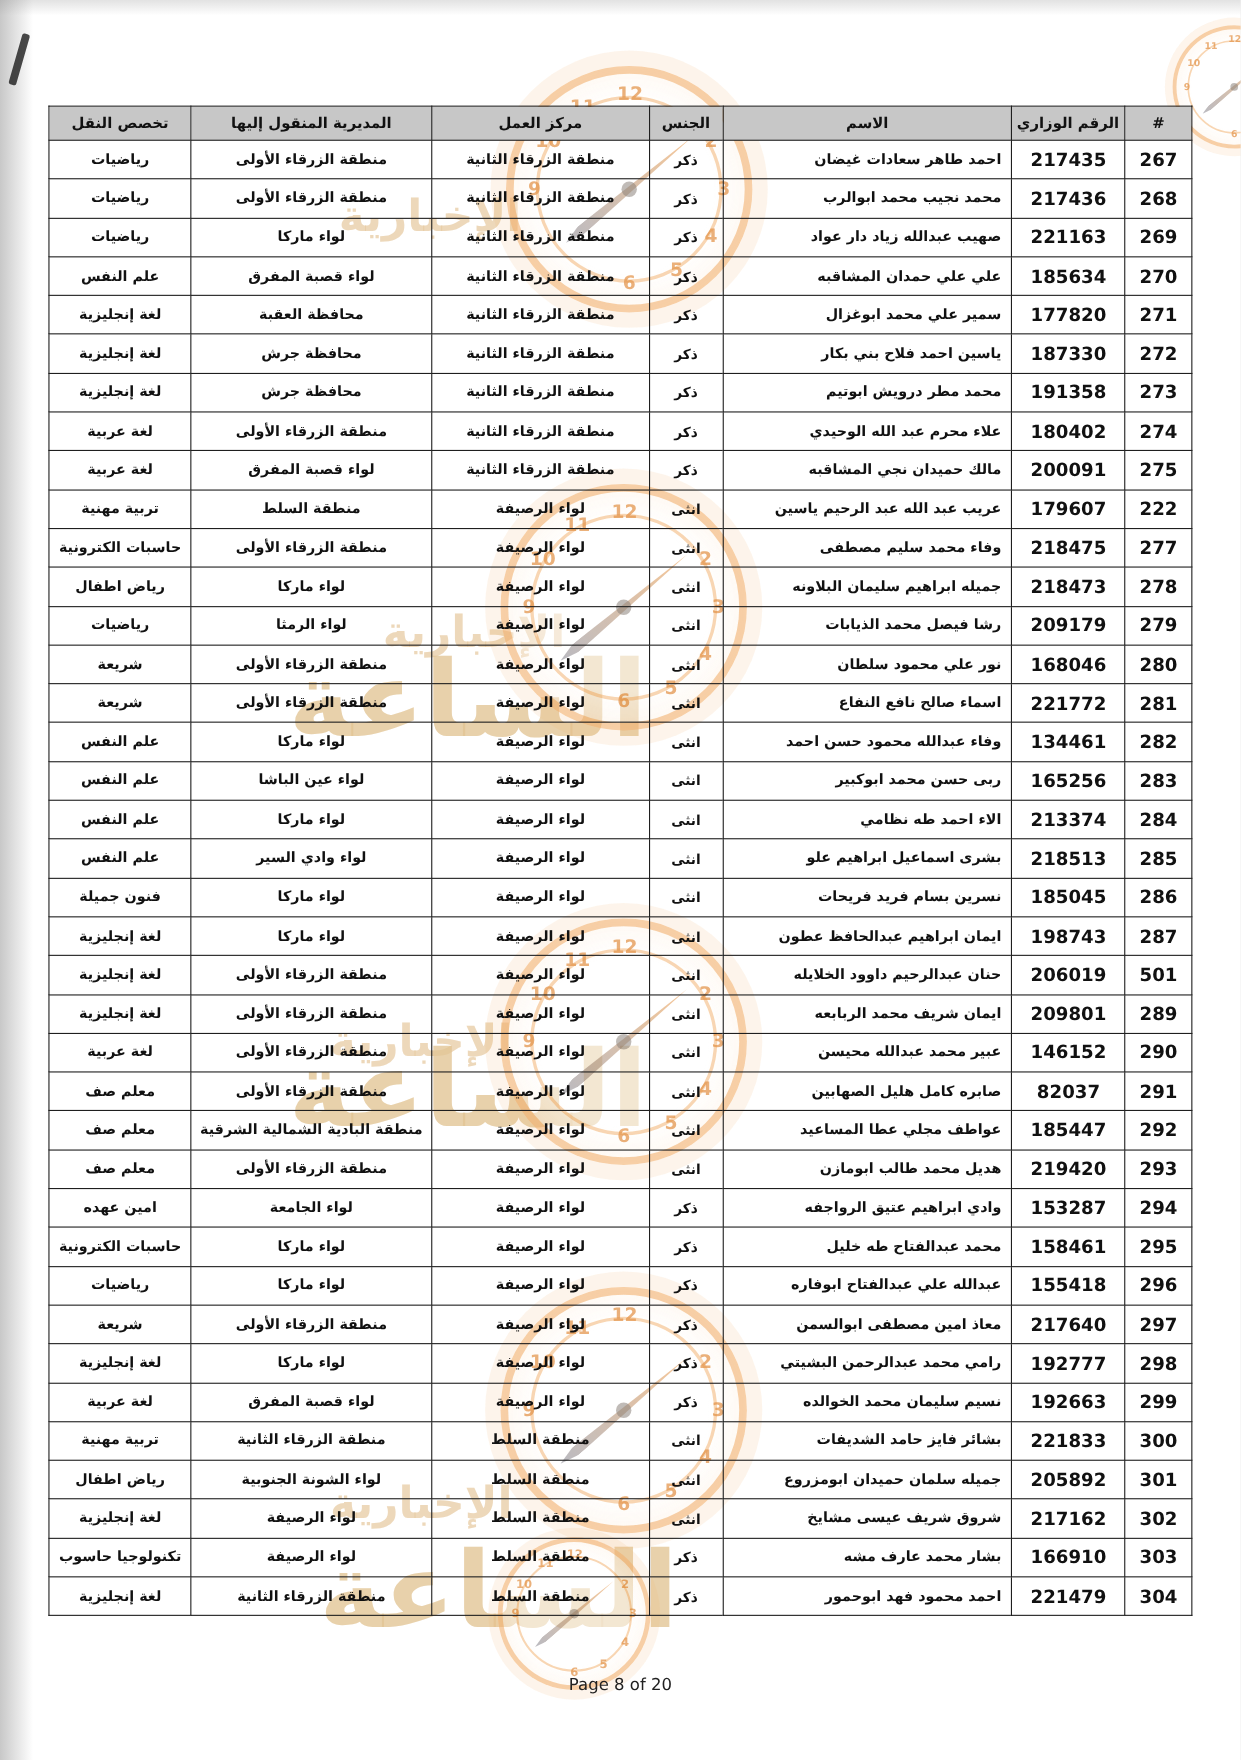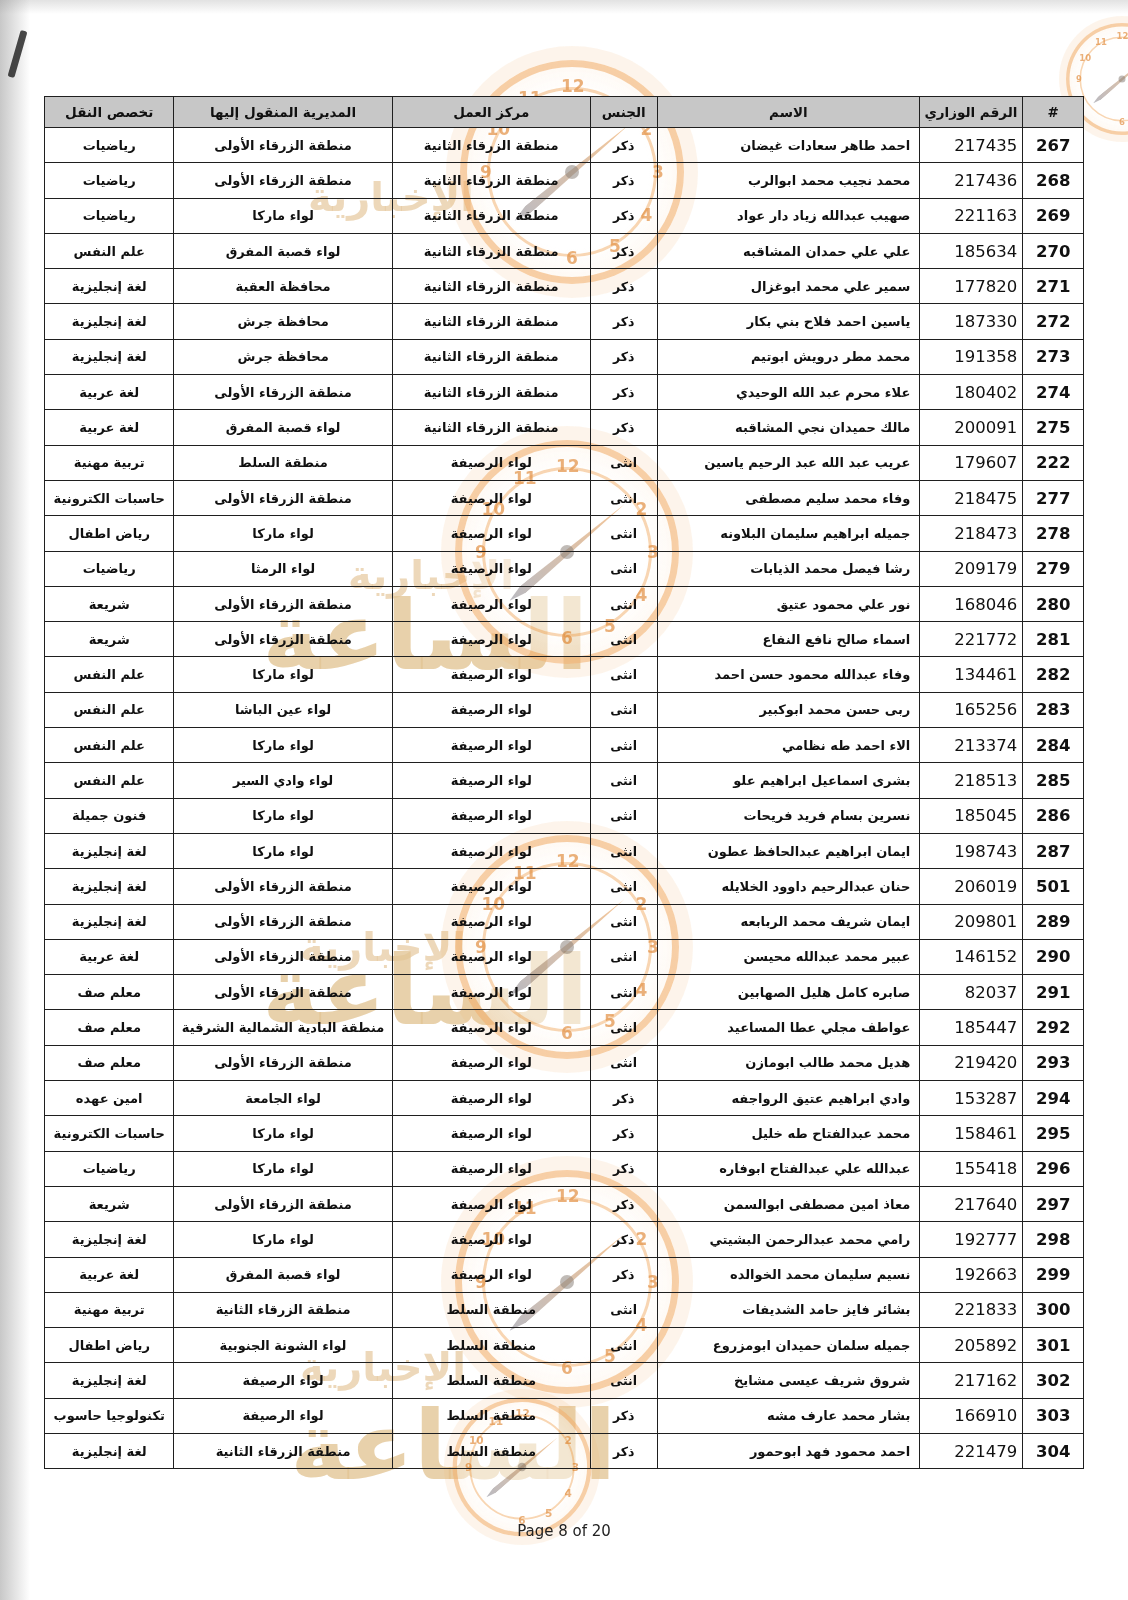--- a/index.html
+++ b/index.html
@@ -43,21 +43,21 @@
     width:1040px; border-collapse:collapse; table-layout:fixed;
     direction:rtl; background:transparent;
   }
   .transfer-table th, .transfer-table td {
     border:1.6px solid #1f1f1f; padding:0 5px; text-align:center;
     overflow:hidden; white-space:nowrap;
   }
   .transfer-table th { height:30px; background:#c7c7c7; font-size:13.5px; font-weight:bold; }
   .transfer-table td { height:34.3px; font-size:13px; font-weight:bold; background:transparent; }
   td.col-num { font-size:16.5px; }
-  td.col-ministry_id { font-size:16.5px; font-weight:normal;text-align:right; }
+  td.col-ministry_id { font-size:16.5px; font-weight:bold; }
   td.col-name { text-align:right; padding-right:9px; }
   td.col-gender { font-size:12.5px; }
   col.c-num { width:60px; } col.c-ministry { width:102px; } col.c-name { width:260px; }
   col.c-gender { width:66px; } col.c-work { width:196px; } col.c-dir { width:216px; }
   col.c-spec { width:128px; }
 
   .footer { position:absolute; left:0; right:0; top:1522px; z-index:1;
     text-align:center; font-size:15px; color:#222; direction:ltr; }
 </style>
 </head>
@@ -289,21 +289,21 @@
           <td class="col-ministry_id">209179</td>
           <td class="col-name">رشا فيصل محمد الذيابات</td>
           <td class="col-gender">انثى</td>
           <td class="col-work_center">لواء الرصيفة</td>
           <td class="col-directorate">لواء الرمثا</td>
           <td class="col-specialization">رياضيات</td>
         </tr>
         <tr>
           <td class="col-num">280</td>
           <td class="col-ministry_id">168046</td>
-          <td class="col-name">نور علي محمود عتيق</td>
+          <td class="col-name">نور علي محمود سلطان</td>
           <td class="col-gender">انثى</td>
           <td class="col-work_center">لواء الرصيفة</td>
           <td class="col-directorate">منطقة الزرقاء الأولى</td>
           <td class="col-specialization">شريعة</td>
         </tr>
         <tr>
           <td class="col-num">281</td>
           <td class="col-ministry_id">221772</td>
           <td class="col-name">اسماء صالح نافع النفاع</td>
           <td class="col-gender">انثى</td>

